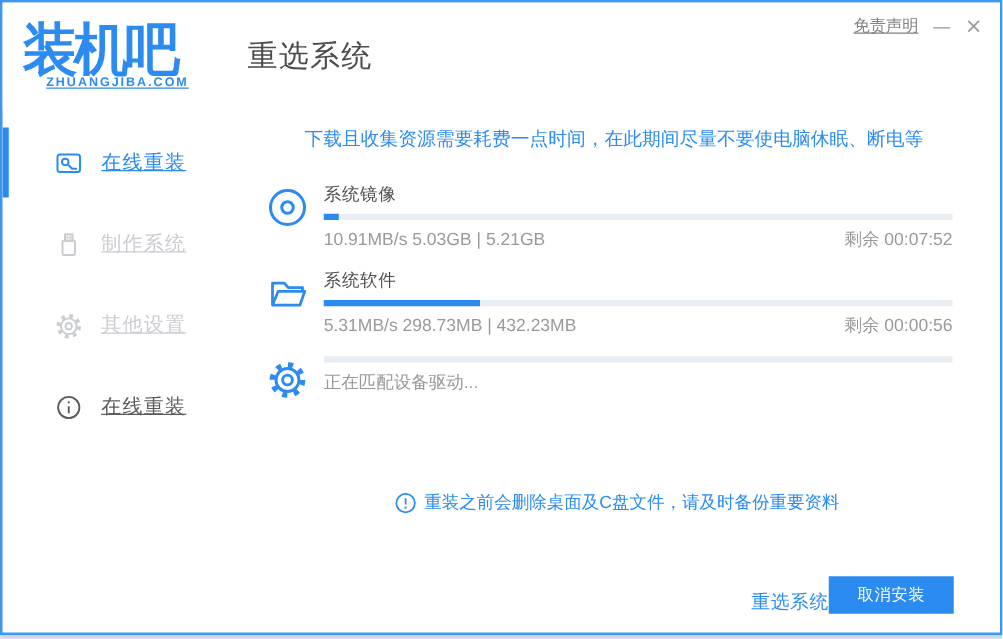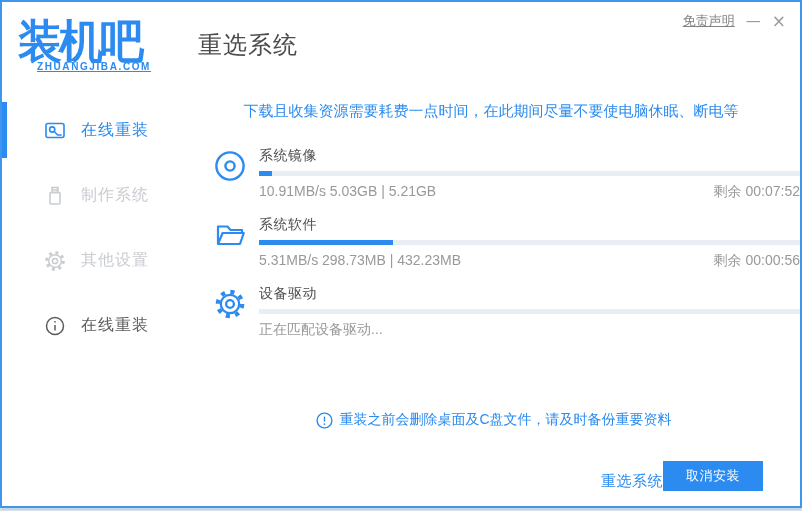--- a/index.html
+++ b/index.html
@@ -26,32 +26,32 @@
   .win-btn{color:#9b9b9b;font-size:15px;line-height:15px;cursor:pointer;font-family:"DejaVu Sans",sans-serif;}
   .win-btn.close{font-size:17px;}
   
   header{position:absolute;top:0;left:0;width:100%;height:86px;background:#fff;display:flex;align-items:center;}
   .logo{margin-left:16px;width:152px;color:var(--accent);}
   .logo-cn{font-size:44px;font-weight:800;letter-spacing:-3px;line-height:46px;white-space:nowrap;transform:scaleY(1.04);}
   .logo-en{font-size:10px;font-weight:700;letter-spacing:1.6px;text-align:center;margin-top:-3px;text-decoration:underline;}
   .page-title{margin-left:28px;font-size:24px;font-weight:400;color:var(--text-dark);letter-spacing:1px;}
   
   .sidebar{position:absolute;top:96px;left:0;width:186px;}
-  .side-item{position:relative;height:65px;display:flex;align-items:center;padding-left:42px;gap:15px;cursor:pointer;color:var(--side-inactive);}
+  .side-item{position:relative;height:65px;display:flex;align-items:center;padding-left:42px;gap:15px;cursor:pointer;color:var(--side-inactive);text-decoration:underline;}
   .side-item .label{font-size:16px;letter-spacing:1px;}
   .side-item svg{flex:0 0 auto;stroke:currentColor;}
   .side-item.active{color:var(--accent);}
   .side-item.active::before{
     content:"";position:absolute;left:0;top:4px;width:5px;height:56px;background:var(--accent);
   }
   .side-item.about{color:var(--side-about);}
   
   main{position:absolute;top:86px;left:186px;right:0;bottom:0;}
   .notice{margin-top:14px;text-align:center;font-size:15px;color:var(--accent);padding-right:6px;white-space:nowrap;}
-  .tasks{margin-top:26px;padding-left:26px;}
+  .tasks{margin-top:26px;padding-left:26px;padding-right:38px;}
   .task{display:flex;gap:13px;margin-bottom:15px;}
   .task-icon{width:32px;height:34px;margin-top:2px;}
   .task-body{flex:1;min-width:0;}
   .task-name{font-size:14px;color:#4f4f4f;margin-bottom:6px;letter-spacing:.5px;}
   .bar{height:5px;background:var(--track);}
   .bar-fill{height:100%;width:0;background:var(--accent);}
   .task-stats{display:flex;justify-content:space-between;margin-top:7px;font-size:14px;color:var(--text-gray);gap:20px;}
   .note{margin-top:72px;display:flex;justify-content:center;align-items:center;gap:6px;font-size:14px;color:var(--accent);}
   
   .footer{position:absolute;right:37px;bottom:15px;display:flex;align-items:flex-end;}
@@ -152,21 +152,20 @@
         </div>
       </div>
 
       <div class="task">
         <svg class="task-icon" viewBox="0 0 32 32" fill="none" stroke="#2b8bf0" stroke-width="2.3">
           <circle cx="16" cy="16" r="9.2"></circle>
           <circle cx="16" cy="16" r="12.2" stroke-width="4.2" stroke-dasharray="4.1 5.48"></circle>
           <circle cx="16" cy="16" r="3.9"></circle>
         </svg>
         <div class="task-body">
-          <div class="task-name">设备驱动</div>
           <div class="bar">
             <div class="bar-fill" style="width: 0%;"></div>
           </div>
           <div class="task-stats">
             <span>正在匹配设备驱动...</span>
             <span></span>
           </div>
         </div>
       </div>
 

